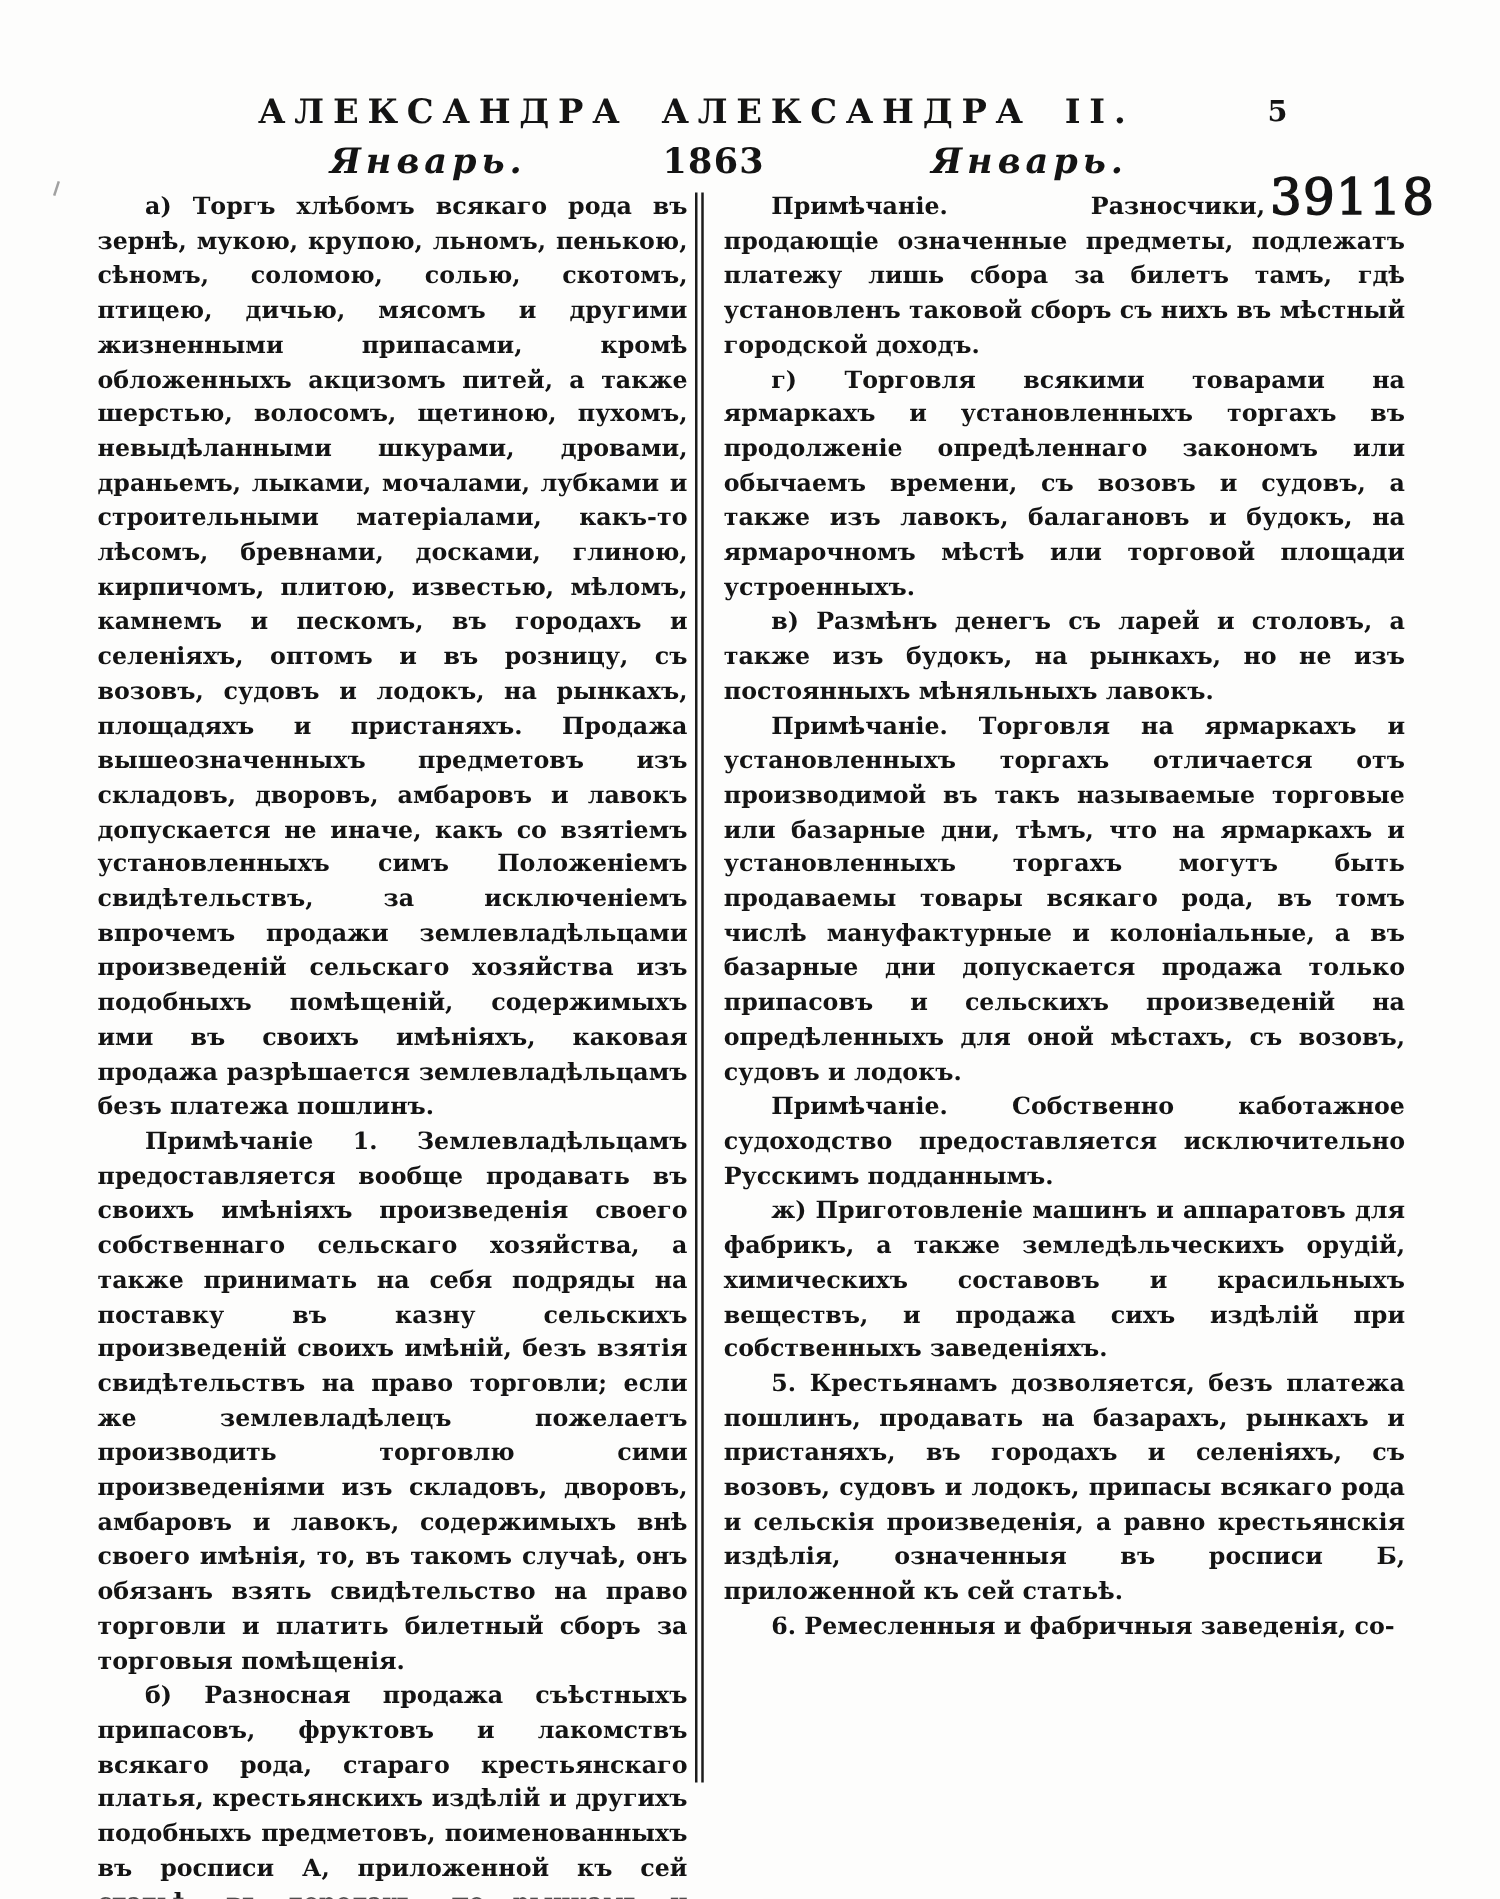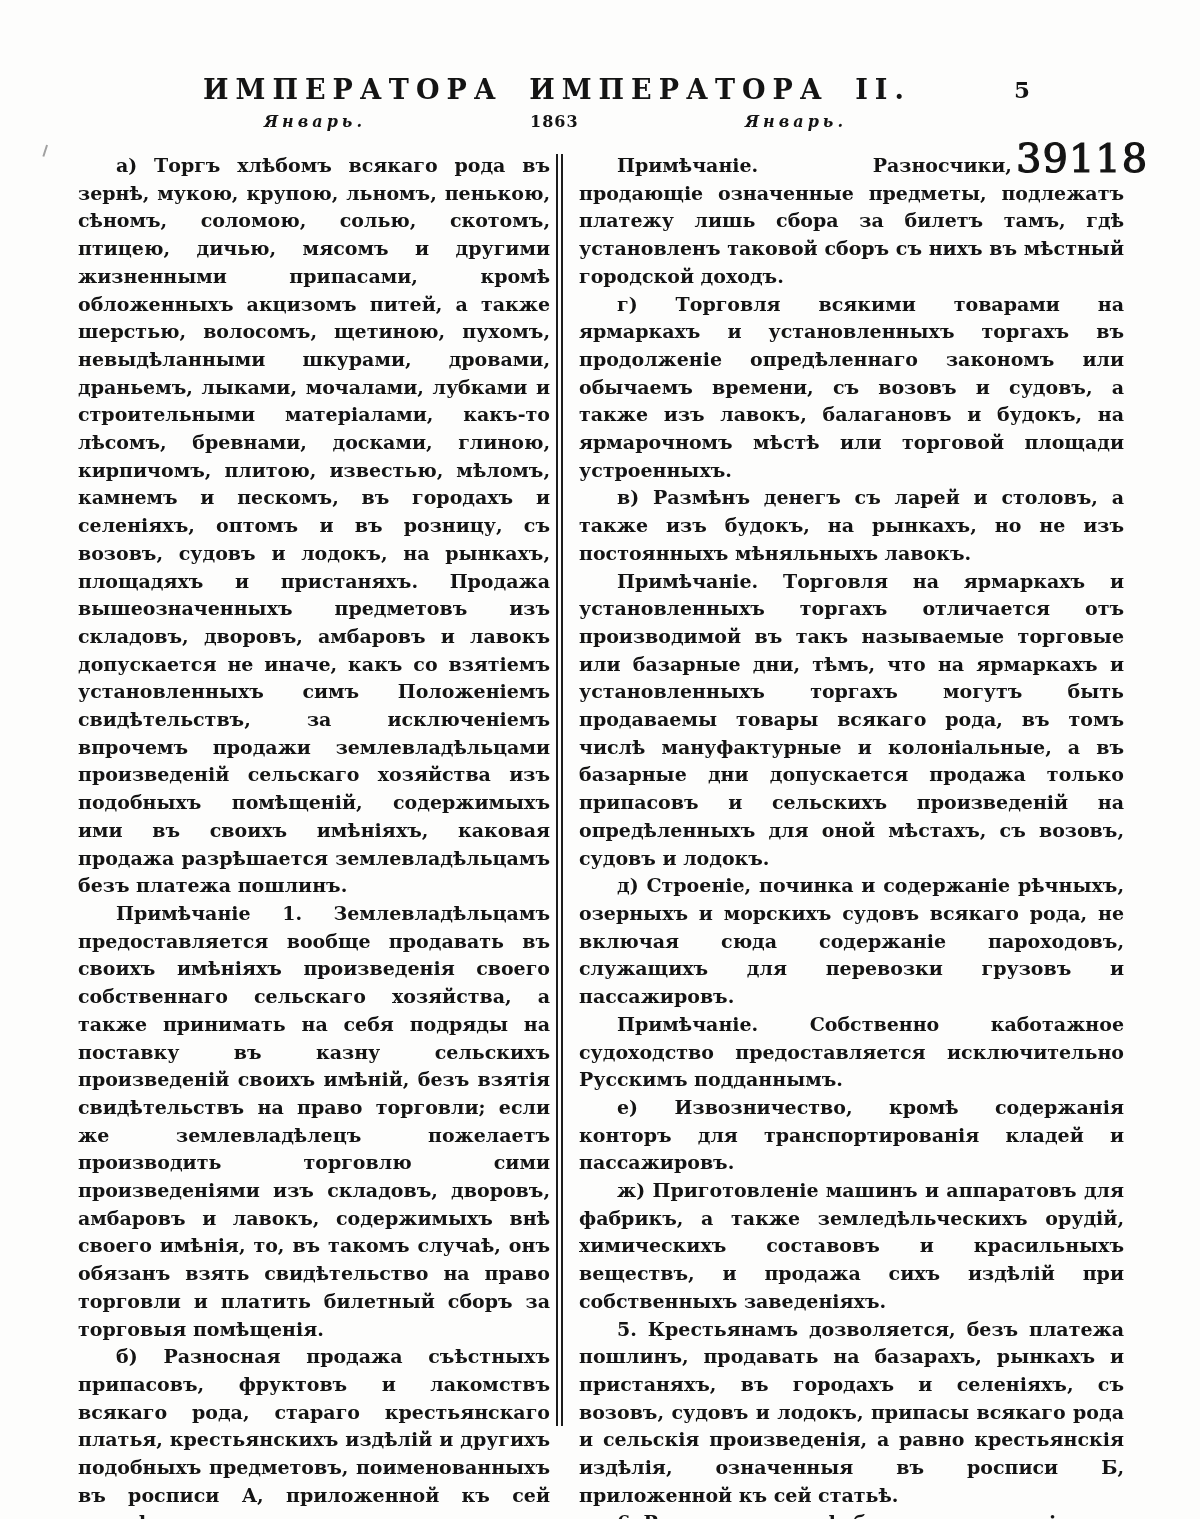--- a/index.html
+++ b/index.html
@@ -36,21 +36,21 @@
   .page-number {
     position: absolute;
     top: 76px;
     left: 1014px;
     font-size: 23px;
     font-weight: bold;
   }
   .month-left, .month-right, .year {
     position: absolute;
     top: 112px;
-    font-size: 16px;
+    font-size: 28px;
     font-weight: bold;
   }
   .month-left, .month-right {
     font-style: italic;
     letter-spacing: 4px;
   }
   .month-left  { left: 264px; }
   .year        { left: 530px; letter-spacing: 1px; }
   .month-right { left: 745px; }
 
@@ -116,21 +116,21 @@
     opacity: .55;
   }
 </style>
 </head>
 <body>
 
 <div class="page">
 
   <div class="stray-mark"></div>
 
-  <div class="header-title">ИМПЕРАТОРА ИМПЕРАТОРА II.</div>
+  <div class="header-title">АЛЕКСАНДРА АЛЕКСАНДРА II.</div>
 
   <div class="page-number">5</div>
 
   <div class="month-left">Январь.</div>
 
   <div class="year">1863</div>
 
   <div class="month-right">Январь.</div>
 
   <div class="act-number">39118</div>
@@ -143,22 +143,20 @@
       </div>
 
     <div class="col-divider"></div>
 
     <div class="column column-right" id="right-col">
         <div class="num-spacer"></div>
         <p><span class="lead">Примѣчаніе. </span>Разносчики, продающіе означенные предметы, подлежатъ платежу лишь сбора за билетъ тамъ, гдѣ установленъ таковой сборъ съ нихъ въ мѣстный городской доходъ.</p>
         <p>г) Торговля всякими товарами на ярмаркахъ и установленныхъ торгахъ въ продолженіе опредѣленнаго закономъ или обычаемъ времени, съ возовъ и судовъ, а также изъ лавокъ, балагановъ и будокъ, на ярмарочномъ мѣстѣ или торговой площади устроенныхъ.</p>
         <p>в) Размѣнъ денегъ съ ларей и столовъ, а также изъ будокъ, на рынкахъ, но не изъ постоянныхъ мѣняльныхъ лавокъ.</p>
         <p><span class="lead">Примѣчаніе. </span>Торговля на ярмаркахъ и установленныхъ торгахъ отличается отъ производимой въ такъ называемые торговые или базарные дни, тѣмъ, что на ярмаркахъ и установленныхъ торгахъ могутъ быть продаваемы товары всякаго рода, въ томъ числѣ мануфактурные и колоніальные, а въ базарные дни допускается продажа только припасовъ и сельскихъ произведеній на опредѣленныхъ для оной мѣстахъ, съ возовъ, судовъ и лодокъ.</p>
-        <p>д) Строеніе, починка и содержаніе рѣчныхъ, озерныхъ и морскихъ судовъ всякаго рода, не включая сюда содержаніе пароходовъ, служащихъ для перевозки грузовъ и пассажировъ.</p>
         <p><span class="lead">Примѣчаніе. </span>Собственно каботажное судоходство предоставляется исключительно Русскимъ подданнымъ.</p>
-        <p>е) Извозничество, кромѣ содержанія конторъ для транспортированія кладей и пассажировъ.</p>
         <p>ж) Приготовленіе машинъ и аппаратовъ для фабрикъ, а также земледѣльческихъ орудій, химическихъ составовъ и красильныхъ веществъ, и продажа сихъ издѣлій при собственныхъ заведеніяхъ.</p>
         <p>5. Крестьянамъ дозволяется, безъ платежа пошлинъ, продавать на базарахъ, рынкахъ и пристаняхъ, въ городахъ и селеніяхъ, съ возовъ, судовъ и лодокъ, припасы всякаго рода и сельскія произведенія, а равно крестьянскія издѣлія, означенныя въ росписи Б, приложенной къ сей статьѣ.</p>
         <p>6. Ремесленныя и фабричныя заведенія, со-</p>
       </div>
   </div>
 
 </div>
 
 </body></html>

